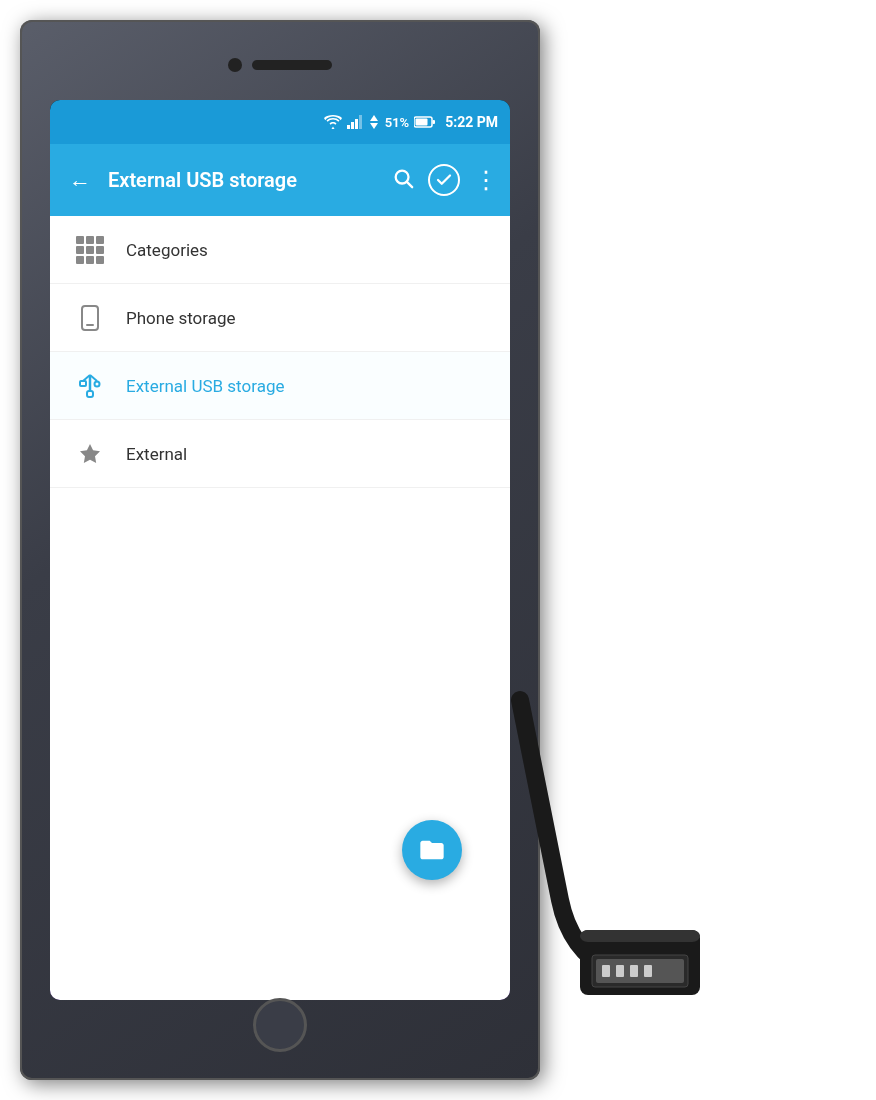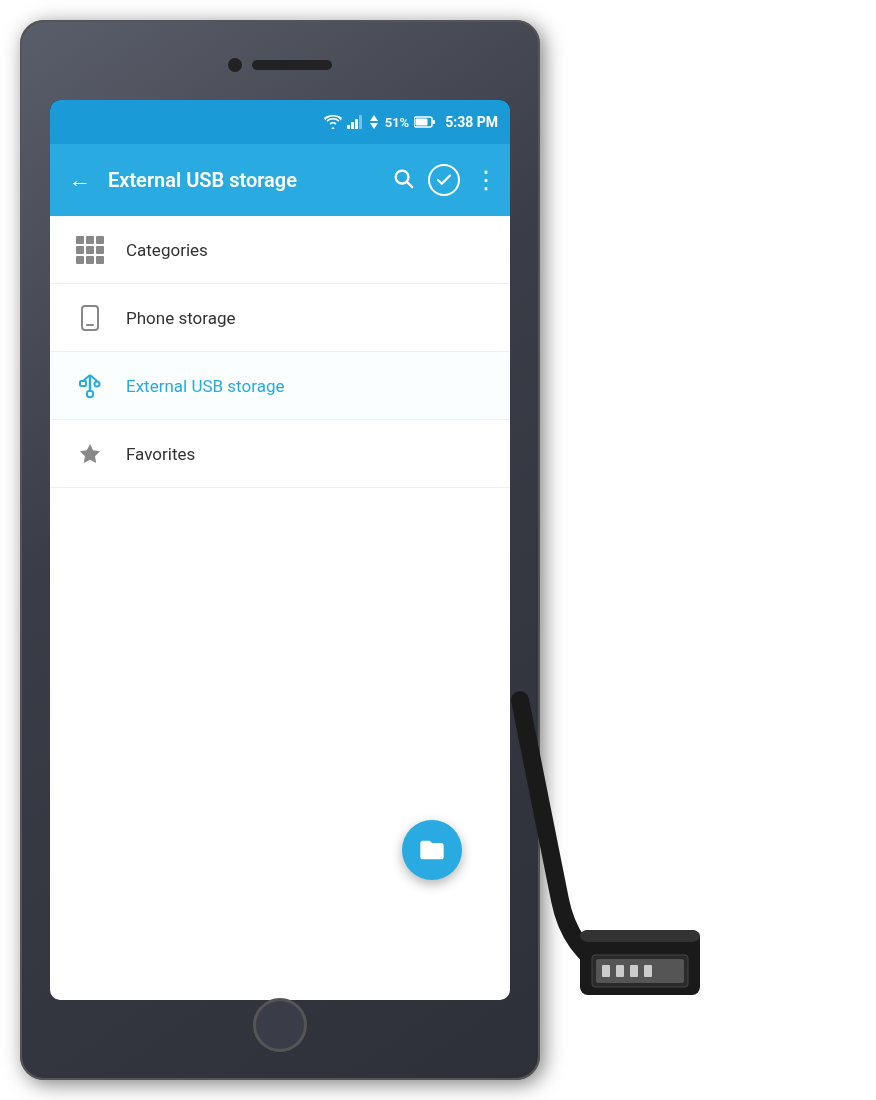--- a/index.html
+++ b/index.html
@@ -22,21 +22,21 @@
     }
 
     
     .phone-shell {
       position: absolute;
       left: 20px;
       top: 20px;
       width: 520px;
       height: 1060px;
       background: linear-gradient(145deg, #5a5e6a 0%, #3a3d47 40%, #2e3038 100%);
-      border-radius: 24px;
+      border-radius: 12px;
       box-shadow: 4px 4px 20px rgba(0,0,0,0.5), inset 0 0 0 2px #555;
     }
 
     
     .phone-screen-outer {
       position: absolute;
       left: 30px;
       top: 80px;
       width: 460px;
       height: 900px;
@@ -272,21 +272,21 @@
             <polygon points="6,0 10,6 2,6"></polygon>
             <polygon points="6,14 10,8 2,8"></polygon>
           </svg>
           <span style="color:white;font-size:13px;font-weight:600;">51%</span>
 
           <svg width="22" height="12" viewBox="0 0 22 12" fill="white">
             <rect x="0" y="1" width="18" height="10" rx="2" fill="none" stroke="white" stroke-width="1.5"></rect>
             <rect x="1.5" y="2.5" width="12" height="7" rx="1" fill="white"></rect>
             <rect x="18.5" y="4" width="2.5" height="4" rx="1" fill="white"></rect>
           </svg>
-          <span style="color:white;font-size:14px;font-weight:700;margin-left:4px;">5:38 PM</span>
+          <span style="color:white;font-size:14px;font-weight:700;margin-left:4px;">5:22 PM</span>
         </div>
       </div>
 
       <div class="app-bar">
         <div class="app-bar-back">←</div>
         <div class="app-bar-title">External USB storage</div>
         <div class="app-bar-actions">
           <div class="app-bar-icon">
             <svg width="22" height="22" viewBox="0 0 24 24" fill="none" stroke="white" stroke-width="2.5" stroke-linecap="round">
               <circle cx="11" cy="11" r="7"></circle>
@@ -348,21 +348,21 @@
           </div>
           <div class="nav-label active">External USB storage</div>
         </div>
 
         <div class="nav-item">
           <div class="nav-icon">
             <svg width="24" height="24" viewBox="0 0 24 24" fill="#888">
               <polygon points="12,2 15.09,8.26 22,9.27 17,14.14 18.18,21.02 12,17.77 5.82,21.02 7,14.14 2,9.27 8.91,8.26"></polygon>
             </svg>
           </div>
-          <div class="nav-label">Favorites</div>
+          <div class="nav-label">External</div>
         </div>
 
         <div class="content-empty"></div>
       </div>
 
       <div class="fab">
         <svg width="28" height="28" viewBox="0 0 24 24" fill="white">
           <path d="M10 4H4c-1.1 0-2 .9-2 2v12c0 1.1.9 2 2 2h16c1.1 0 2-.9 2-2V8c0-1.1-.9-2-2-2h-8l-2-2z"></path>
           <line x1="12" y1="11" x2="12" y2="17" stroke="white" stroke-width="2" stroke-linecap="round"></line>
           <line x1="9" y1="14" x2="15" y2="14" stroke="white" stroke-width="2" stroke-linecap="round"></line>

